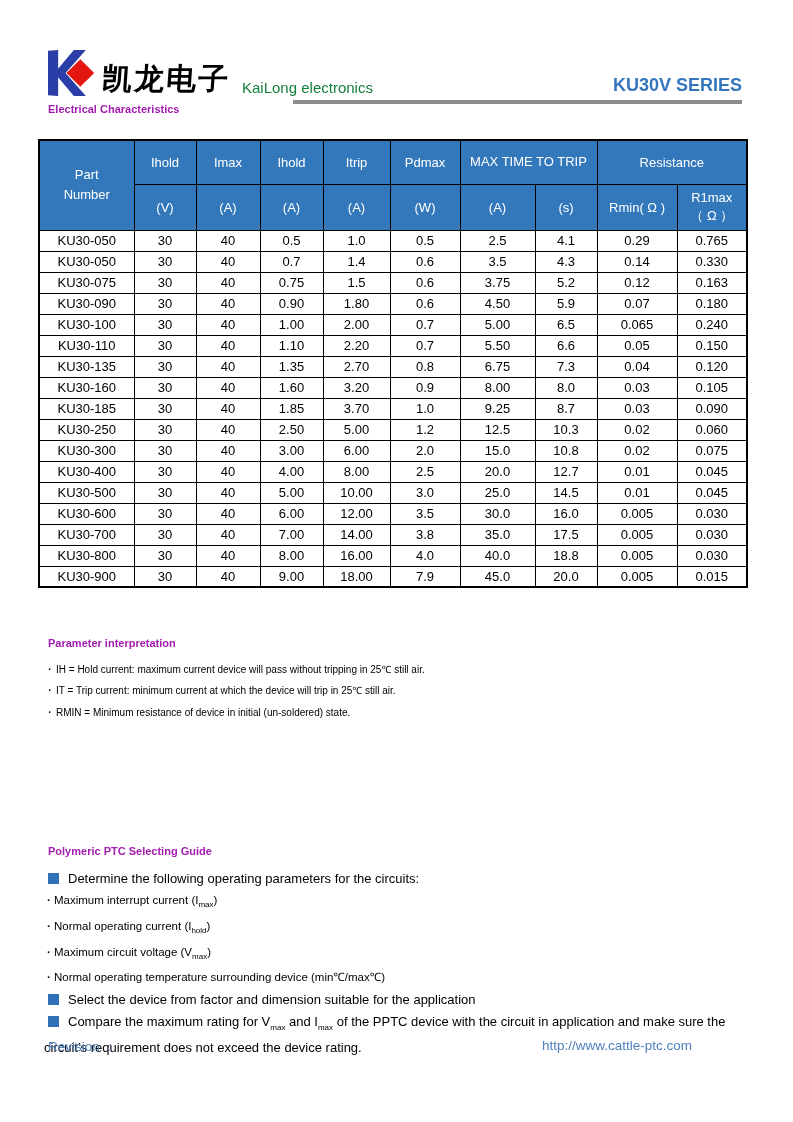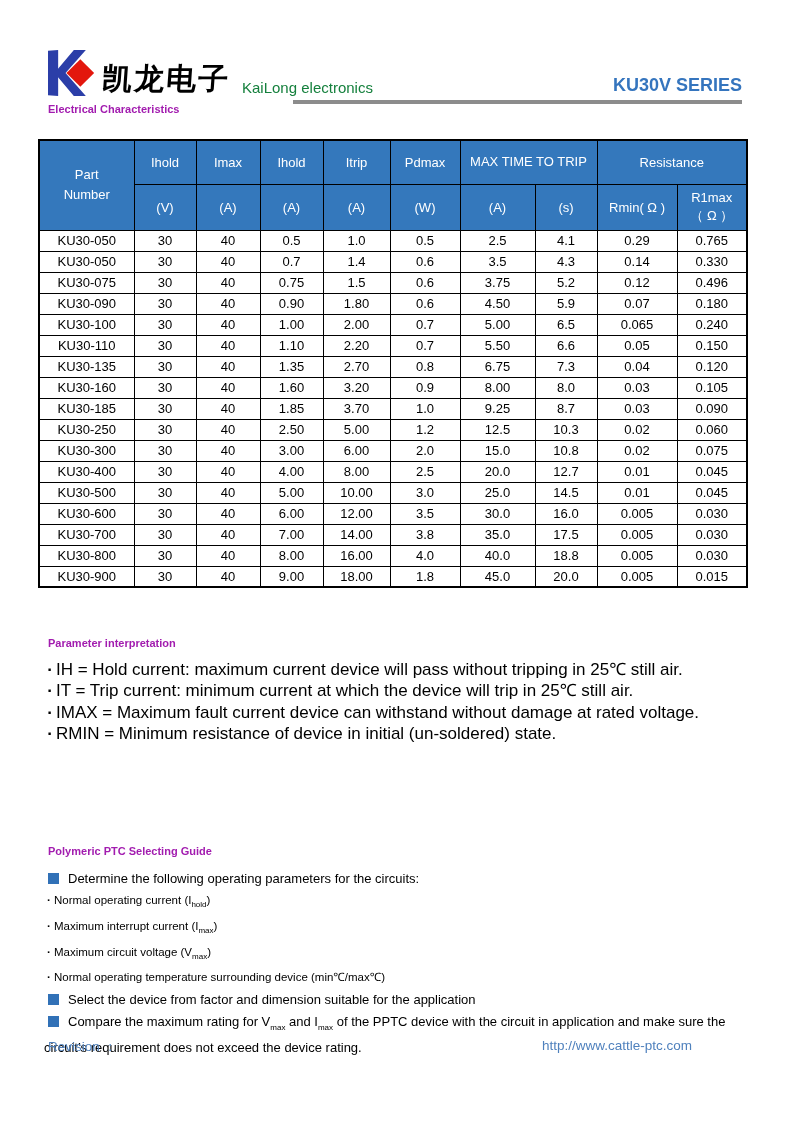--- a/index.html
+++ b/index.html
@@ -45,21 +45,21 @@
   }
   table.elec thead th { background: #3478bc; color: #fff; font-weight: normal; font-size: 13px; }
   tr.hrow1 th { height: 44px; }
   tr.hrow2 th { height: 46px; }
   th.pn-cell { text-align: left; vertical-align: top; padding: 7px 0 0 10px; line-height: 20px; white-space: normal; }
   th.wrap { white-space: normal; line-height: 18px; }
   table.elec tbody td { height: 21px; color: #000; }
   
   .sec-title-2 { position: absolute; top: 637px; left: 48px; }
   .param-list { position: absolute; top: 659px; left: 44px; width: 720px; }
-  .param-item { font-size: 17px; line-height: 21.4px; color: #000; }
+  .param-item { font-size: 10px; line-height: 21.4px; color: #000; }
   .dot { display: inline-block; width: 12px; text-align: center; font-weight: bold; }
   .sec-title-3 { position: absolute; top: 845px; left: 48px; }
   .guide { position: absolute; top: 868px; left: 44px; width: 722px; }
   .g-line { font-size: 13px; line-height: 21px; margin-bottom: 1px; }
   .sq {
     display: inline-block; width: 11px; height: 11px; background: #3171b7;
     margin: 0 9px 0 4px; vertical-align: -1px;
   }
   .g-sub { font-size: 11.5px; line-height: 21.5px; }
   .g-sub .dot { width: 10px; }
@@ -160,21 +160,21 @@
         <tr>
           <td>KU30-075</td>
           <td>30</td>
           <td>40</td>
           <td>0.75</td>
           <td>1.5</td>
           <td>0.6</td>
           <td>3.75</td>
           <td>5.2</td>
           <td>0.12</td>
-          <td>0.496</td>
+          <td>0.163</td>
         </tr>
         <tr>
           <td>KU30-090</td>
           <td>30</td>
           <td>40</td>
           <td>0.90</td>
           <td>1.80</td>
           <td>0.6</td>
           <td>4.50</td>
           <td>5.9</td>
@@ -324,43 +324,42 @@
           <td>18.8</td>
           <td>0.005</td>
           <td>0.030</td>
         </tr>
         <tr>
           <td>KU30-900</td>
           <td>30</td>
           <td>40</td>
           <td>9.00</td>
           <td>18.00</td>
-          <td>1.8</td>
+          <td>7.9</td>
           <td>45.0</td>
           <td>20.0</td>
           <td>0.005</td>
           <td>0.015</td>
         </tr>
       </tbody>
   </table>
 
   <div class="h-blue sec-title-2">Parameter interpretation</div>
   <div class="param-list">
       <div class="param-item"><span class="dot">·</span><span>IH = Hold current: maximum current device will pass without tripping in 25℃  still air.</span></div>
       <div class="param-item"><span class="dot">·</span><span>IT = Trip current: minimum current at which the device will trip in 25℃  still air.</span></div>
-      <div class="param-item"><span class="dot">·</span><span>IMAX = Maximum fault current device can withstand without damage at rated voltage.</span></div>
       <div class="param-item"><span class="dot">·</span><span>RMIN = Minimum resistance of device in initial (un-soldered) state.</span></div>
     </div>
 
   <div class="h-blue sec-title-3">Polymeric PTC Selecting Guide</div>
   <div class="guide">
     <div class="g-line"><span class="sq"></span><span>Determine the following operating parameters for the circuits:</span></div>
     <div>
+        <div class="g-sub"><span class="dot">·</span><span>Maximum interrupt current (I</span><sub>max</sub><span>)</span></div>
         <div class="g-sub"><span class="dot">·</span><span>Normal operating current (I</span><sub>hold</sub><span>)</span></div>
-        <div class="g-sub"><span class="dot">·</span><span>Maximum interrupt current (I</span><sub>max</sub><span>)</span></div>
         <div class="g-sub"><span class="dot">·</span><span>Maximum circuit voltage (V</span><sub>max</sub><span>)</span></div>
         <div class="g-sub"><span class="dot">·</span><span>Normal operating temperature surrounding device (min℃/max℃)</span></div>
       </div>
     <div class="g-line"><span class="sq"></span><span>Select the device from factor and dimension suitable for the application</span></div>
     <div class="g-line g-compare">
       <span class="sq"></span><span>Compare the maximum rating for V</span><sub>max</sub><span> and I</span><sub>max</sub><span> of the PPTC device with the circuit in application and make sure the circuit’s requirement does not exceed the device rating.</span>
     </div>
   </div>
 
   <span class="footer-rev">Revision ：</span>

